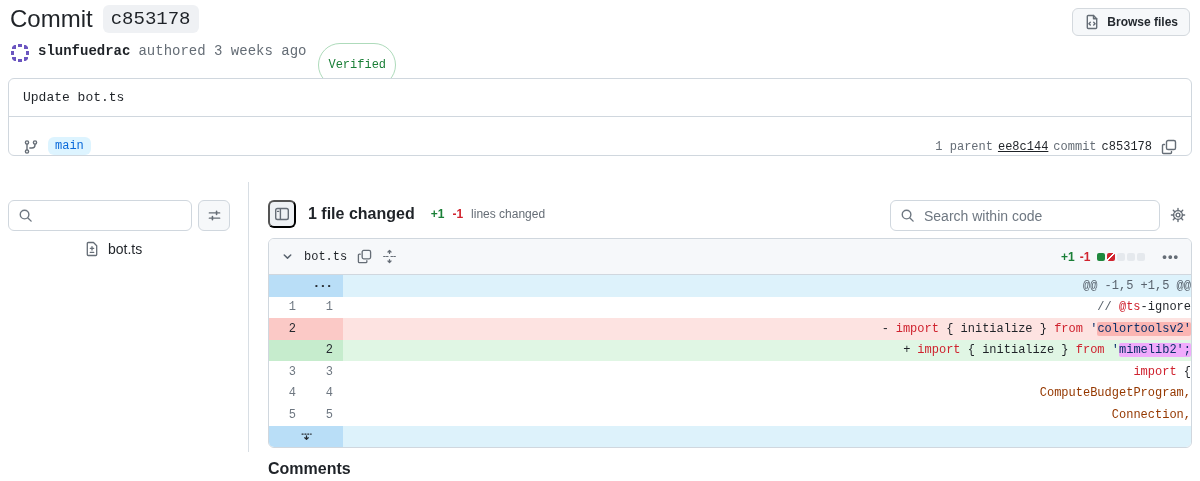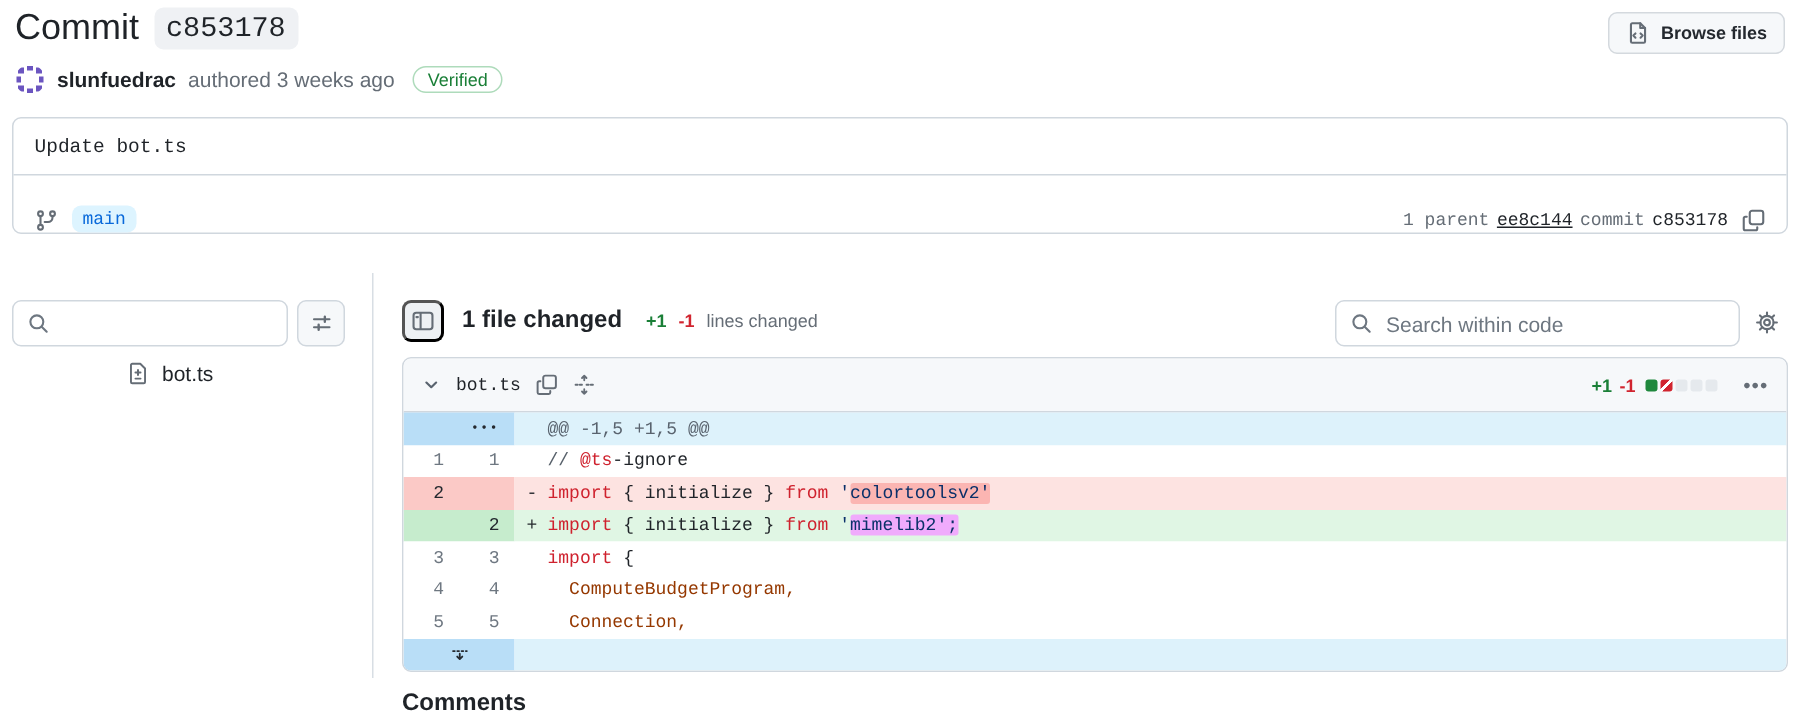--- a/index.html
+++ b/index.html
@@ -12,27 +12,27 @@
   svg { display:block; }
 
   
   .page-title { position:absolute; left:10px; top:5px; display:flex; align-items:center; gap:10px; font-size:24px; font-weight:400; }
   .sha-pill { font-family:"Liberation Mono","DejaVu Sans Mono",monospace; font-size:19px; background:#eff1f4; border-radius:6px; padding:3px 8px; }
   .browse-btn {
     position:absolute; right:10px; top:8px; height:28px; display:flex; align-items:center; gap:7px;
     background:#f6f8fa; border:1px solid #d4d9de; border-radius:6px; padding:0 11px;
     font-size:12px; font-weight:700; color:#24292f; cursor:pointer;
   }
-  .author-row { position:absolute; left:10px; top:43px; display:flex; align-items:center; gap:8px; font-size:14px; }
+  .author-row { position:absolute; left:10px; top:43px; display:flex; align-items:flex-start; gap:8px; font-size:14px;font-family:Liberation Mono, monospace; }
   .avatar { width:20px; height:20px; border-radius:50%; overflow:hidden; flex:none; }
   .author-name { font-weight:700; }
   .authored { color:#656d76; }
   .verified-badge {
     margin-left:4px; font-size:12px; font-weight:500; color:#1a7f37;
-    border:1px solid #aedbbb; border-radius:999px; padding:1px 9px; cursor:pointer;
+    border:1px solid #aedbbb; border-radius:999px; padding:14px 9px; cursor:pointer;
   }
 
   
   .commit-box { position:absolute; left:8px; right:8px; top:78px; border:1px solid #d0d7de; border-radius:6px; background:#fff; }
   .commit-msg { padding:11px 14px; font-size:13px; }
   .branch-row { border-top:1px solid #d0d7de; height:39px; display:flex; align-items:flex-end; padding:0 14px; gap:9px; }
   .branch-pill { font-family:"Liberation Mono","DejaVu Sans Mono",monospace; font-size:12px; color:#0969da; background:#ddf4ff; border-radius:6px; padding:2px 7px; cursor:pointer; }
   .parent-info { margin-left:auto; display:flex; align-items:center; gap:5px; font-size:12px; color:#656d76; }
   .parent-info .val { color:#1f2328; }
   .parent-link { text-decoration:underline; cursor:pointer; }
@@ -79,21 +79,21 @@
   .sq.added { background:#1f883d; }
   .sq.deleted { background:linear-gradient(135deg,#d1242f 40%,#fff 40%,#fff 56%,#d1242f 56%); }
   .kebab { margin-left:14px; color:#656d76; font-weight:700; font-size:13px; letter-spacing:1px; cursor:pointer; line-height:10px; }
   .icon-btn { cursor:pointer; display:flex; align-items:center; }
 
   
   .diff-rows { flex:1; display:flex; flex-direction:column; }
   .drow { flex:1; display:flex; align-items:stretch; font-family:"Liberation Mono","DejaVu Sans Mono",monospace; font-size:12px; }
   .gut { width:74px; flex:none; display:flex; align-items:center; }
   .num { width:37px; text-align:right; padding-right:10px; color:#6e7781; cursor:pointer; }
-  .codecell { flex:1; display:flex; align-items:center; white-space:pre; padding-left:8px; }
+  .codecell { flex:1; display:flex; align-items:center; white-space:pre; padding-left:8px;justify-content:flex-end; }
   .sign { width:14px; flex:none; color:#1f2328; }
   .drow.context .gut, .drow.context .codecell { background:#fff; }
   .drow.del .gut { background:#fbc9c6; }
   .drow.del .codecell { background:#fde3e1; }
   .drow.add .gut { background:#c6eccd; }
   .drow.add .codecell { background:#e0f6e4; }
   .drow.del .num, .drow.add .num { color:#24292f; }
   .drow.hunk .gut { background:#b9def7; justify-content:flex-end; padding-right:10px; color:#24292f; font-size:8px; letter-spacing:1.5px; font-weight:700; cursor:pointer; }
   .drow.hunk .codecell { background:#ddf2fb; color:#59636e; }
   .drow.expand .gut { background:#b9def7; justify-content:center; cursor:pointer; }

